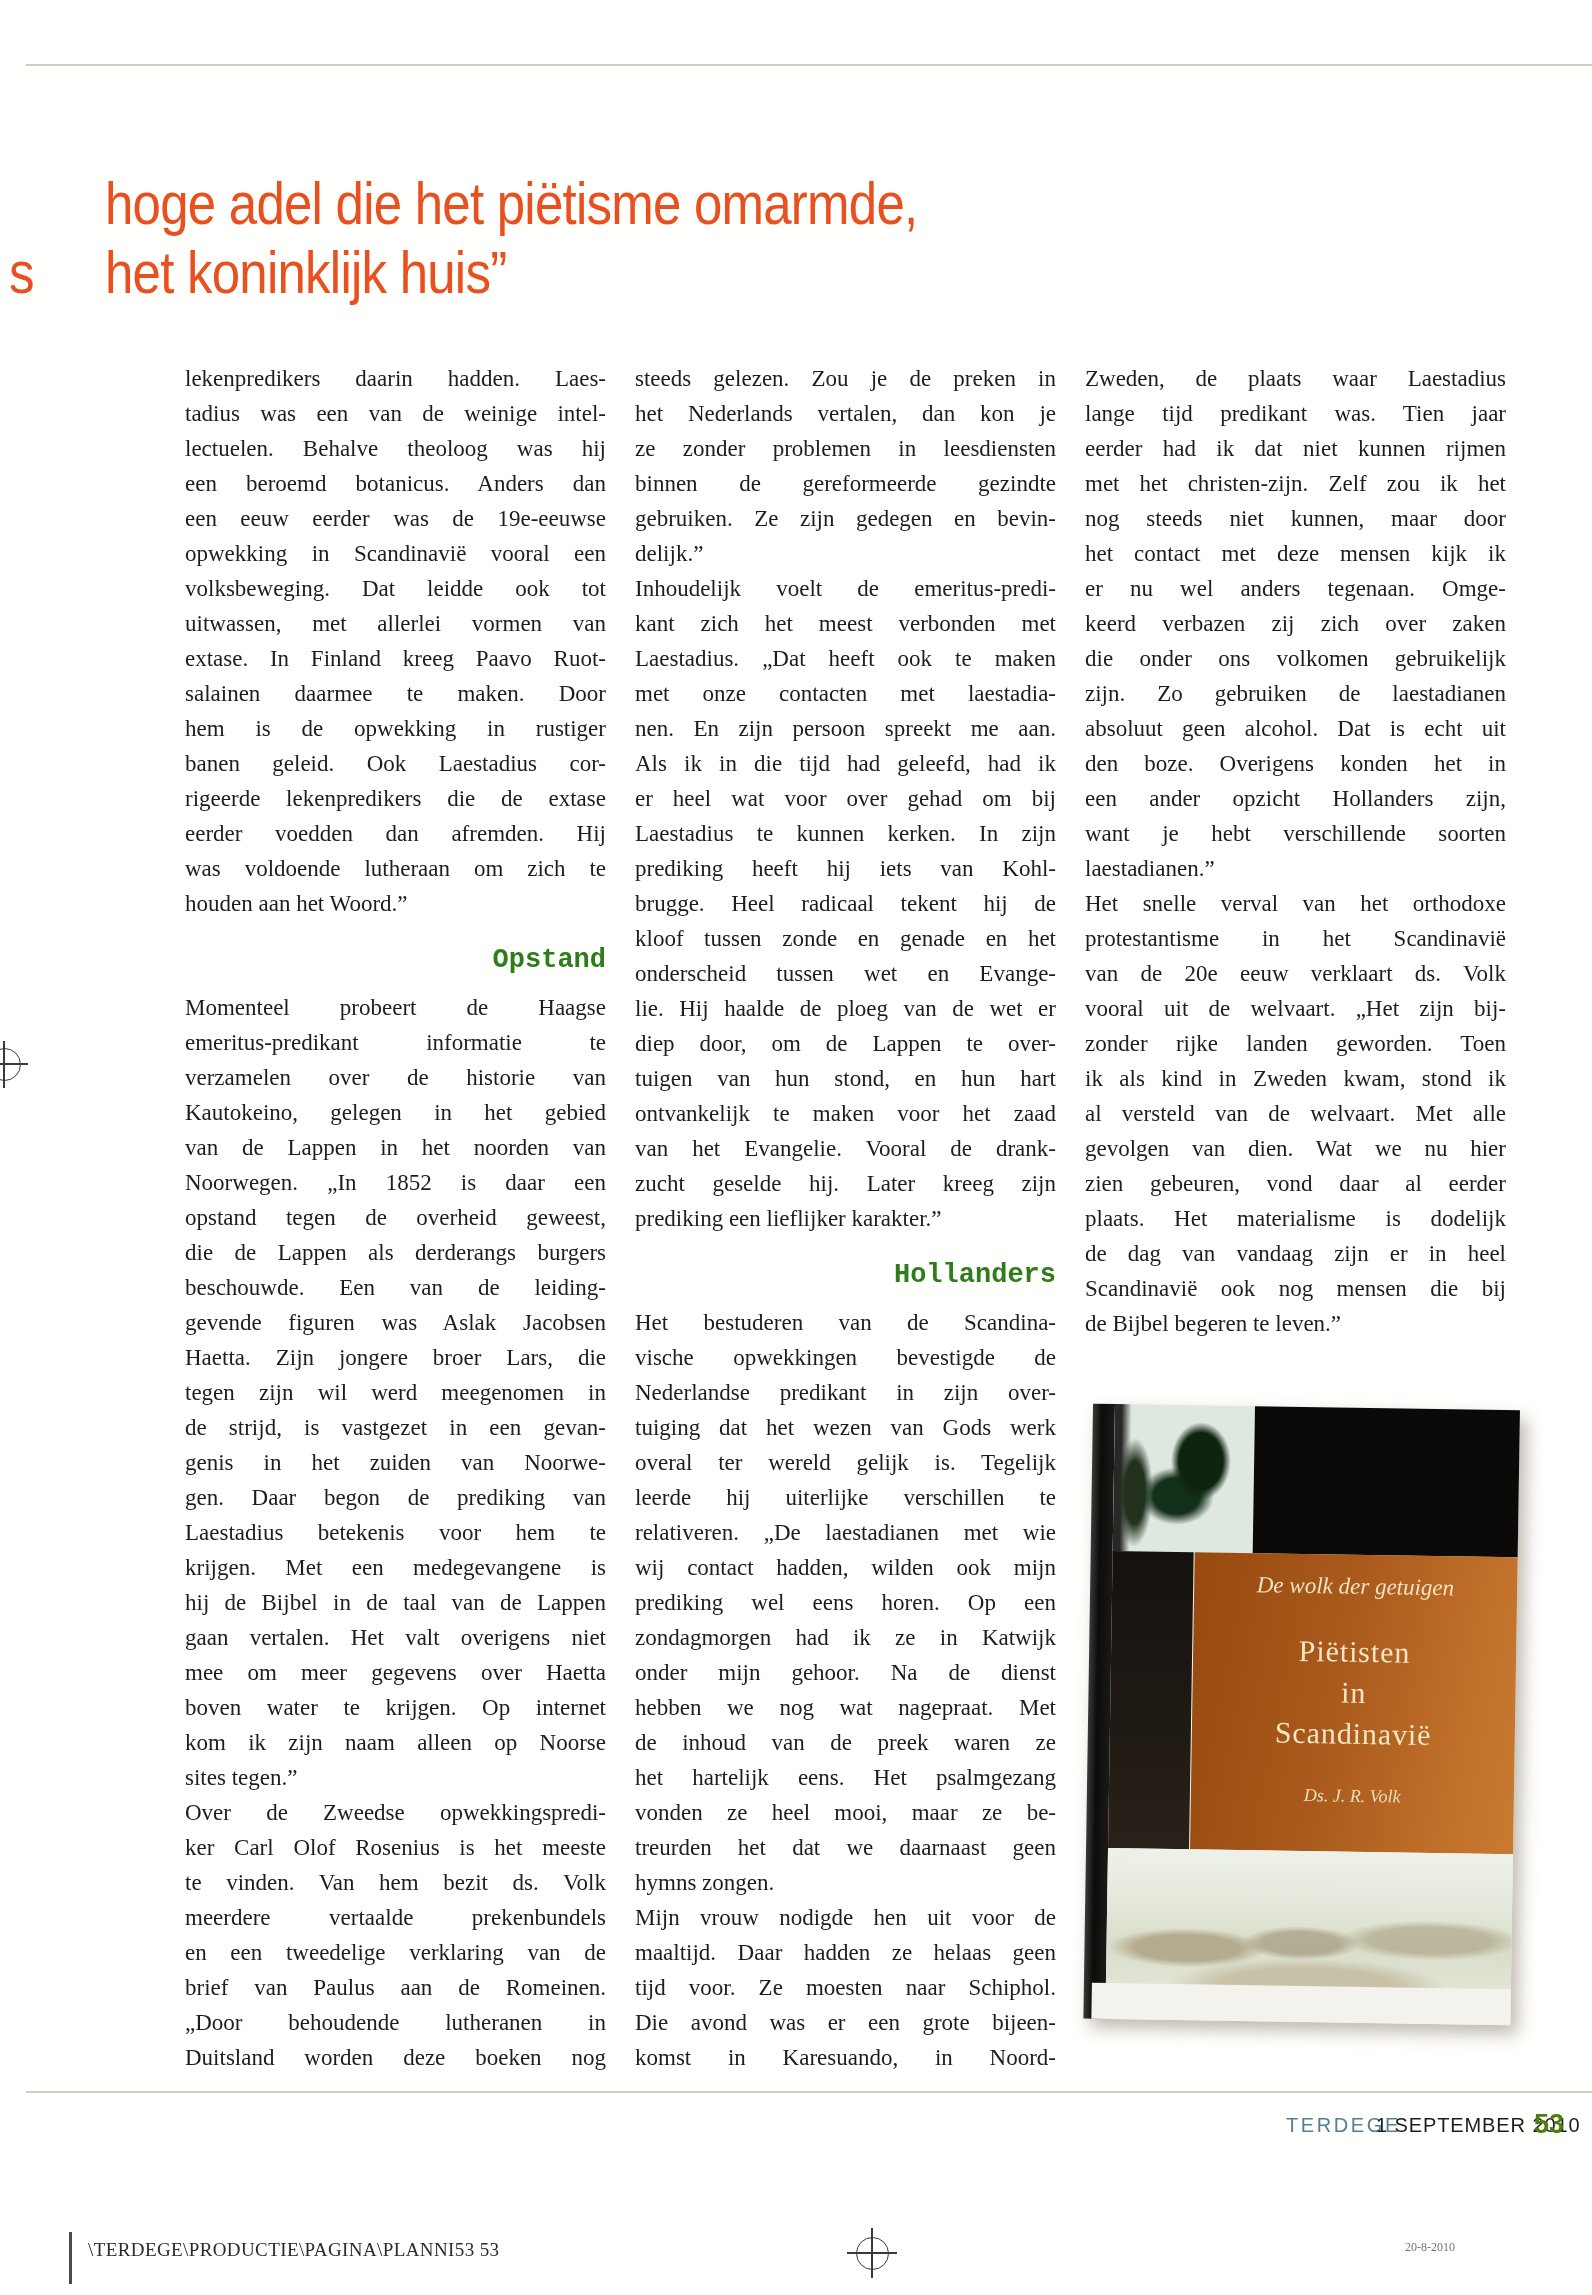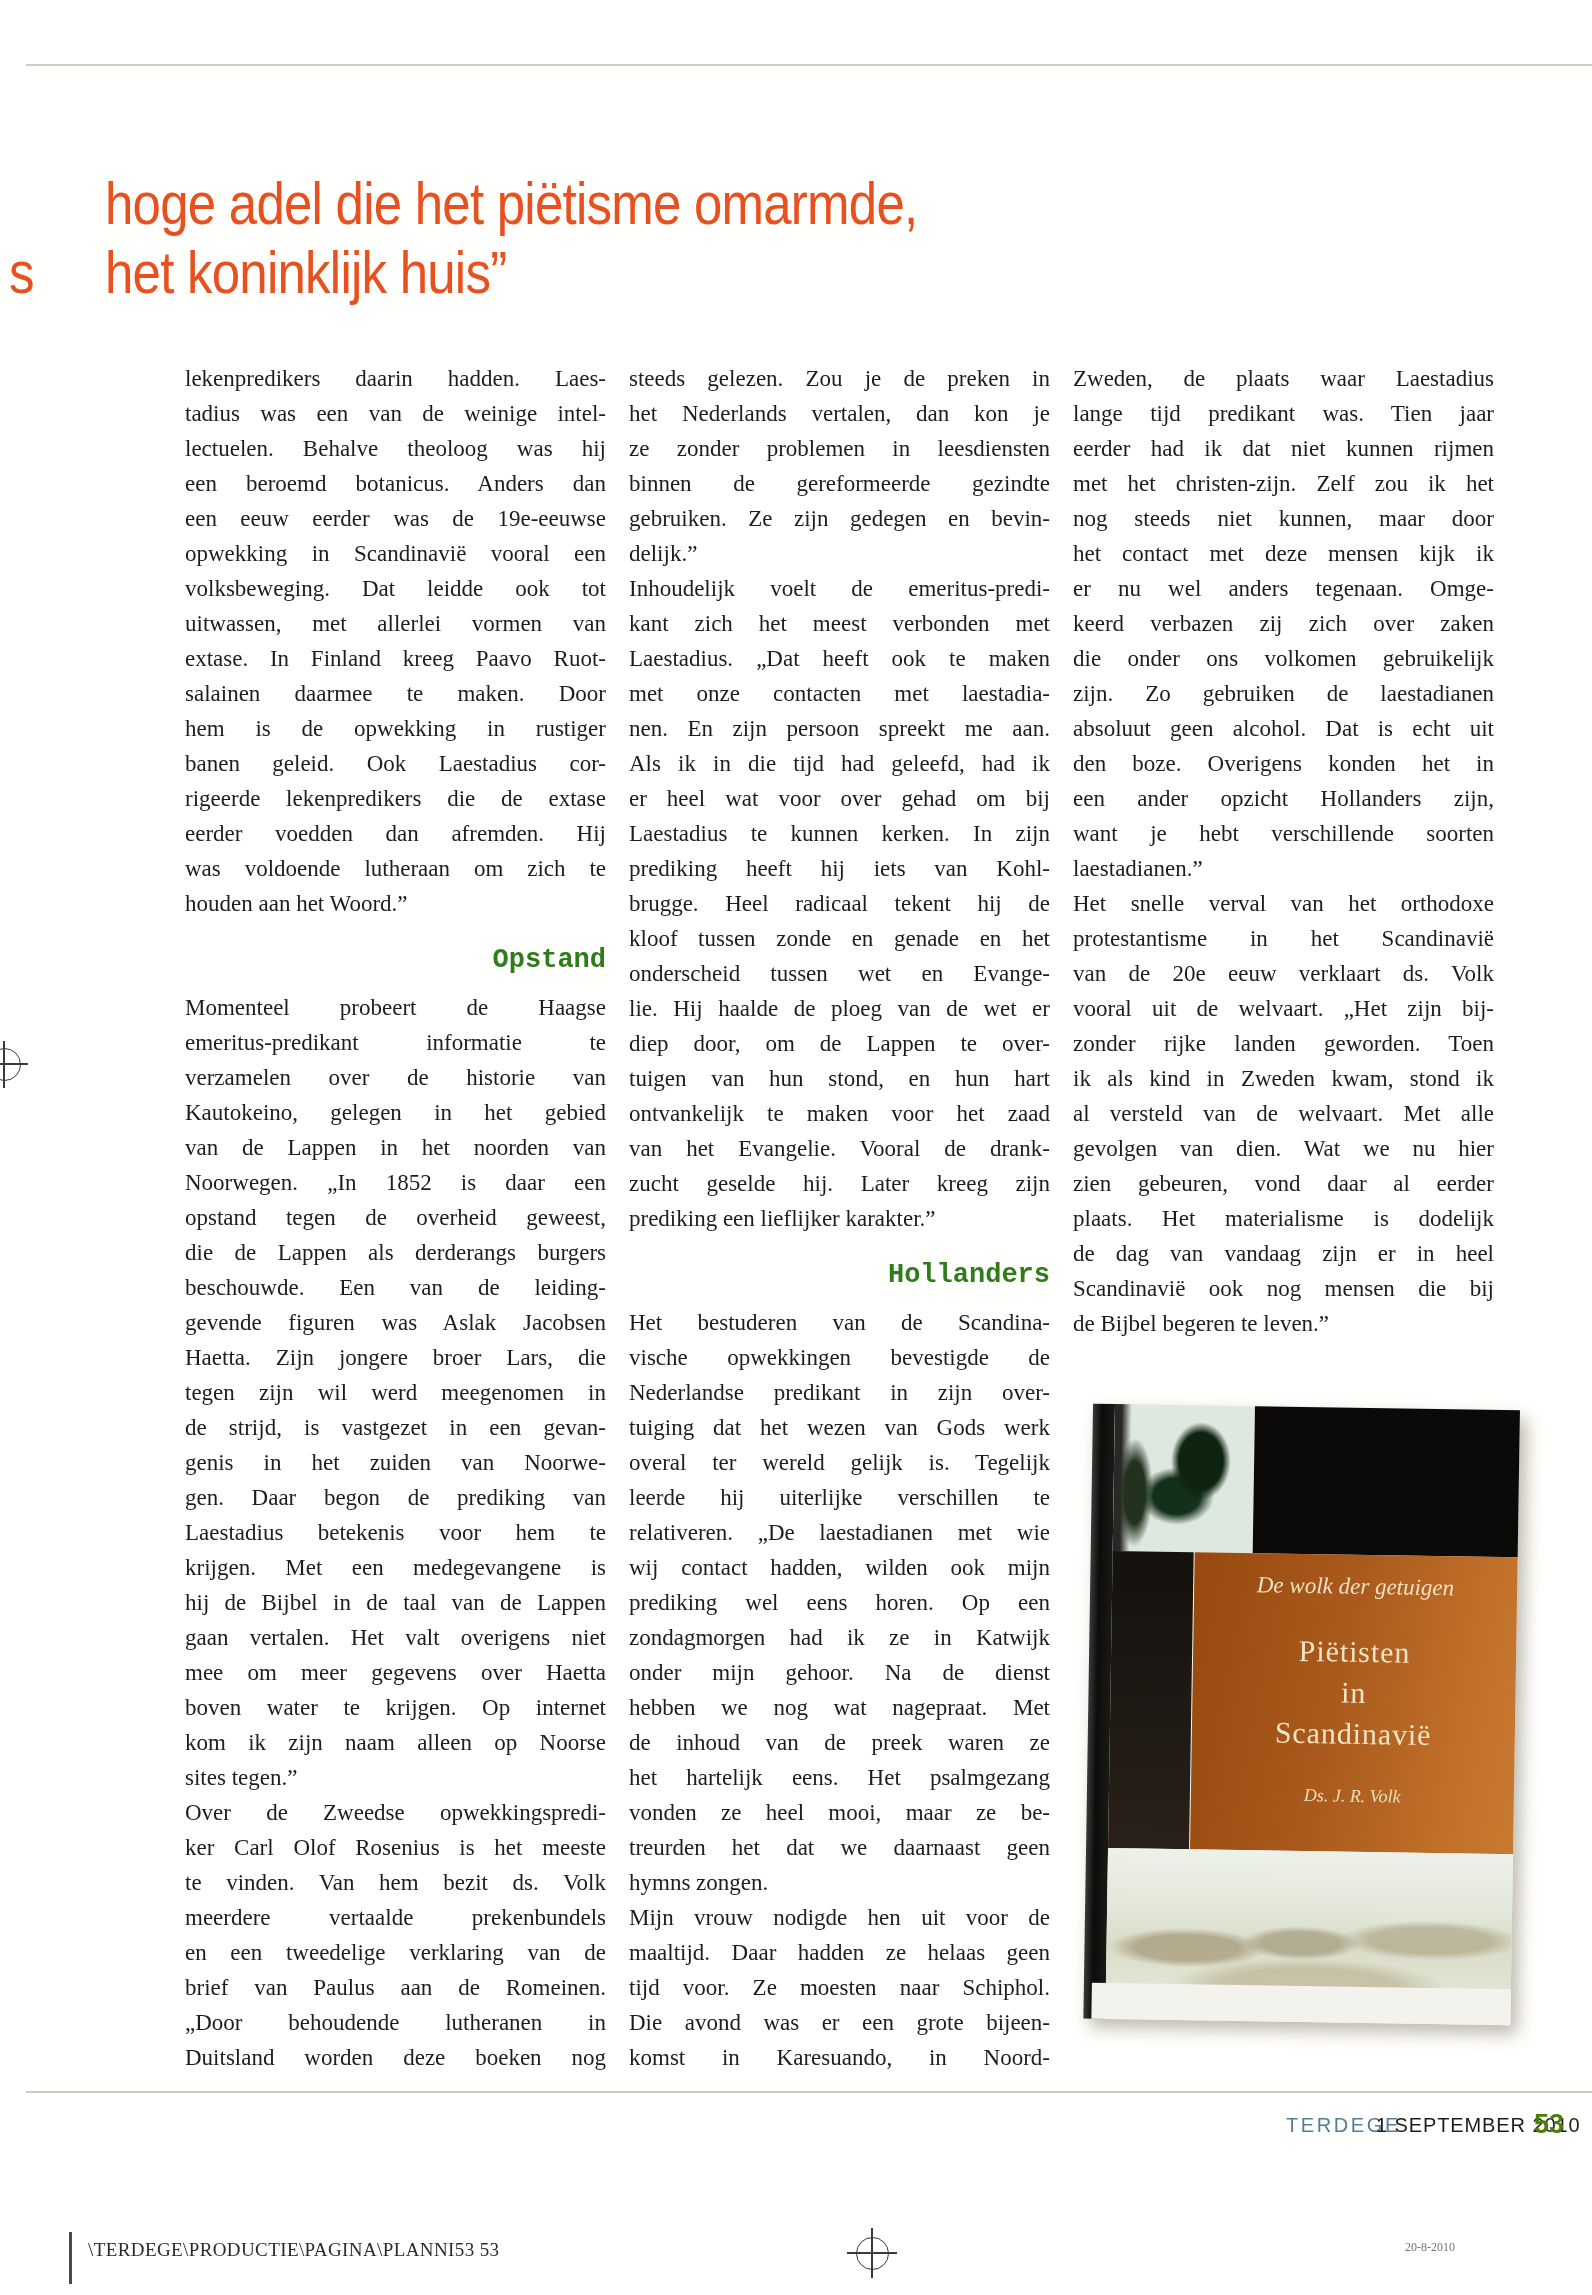--- a/index.html
+++ b/index.html
@@ -11,21 +11,21 @@
   
   #quote{position:absolute;left:105px;top:169px;color:#e8511f;
          font-family:"Liberation Sans", sans-serif;font-weight:100;
          font-size:60px;line-height:69px;letter-spacing:-0.9px;
          transform:scaleX(0.85);transform-origin:left top;white-space:nowrap;}
   #quote-fragment{position:absolute;left:8.6px;top:238px;color:#e8511f;
          font-family:"Liberation Sans", sans-serif;font-weight:100;font-size:60px;line-height:69px;
          transform:scaleX(0.85);transform-origin:left top;}
 
   
-  #columns{position:absolute;left:185px;top:361px;display:flex;gap:23px;}
+  #columns{position:absolute;left:185px;top:361px;display:flex;gap:29px;}
   .col{width:421px;color:#1d1d1b;font-size:23px;}
   .bline{height:35px;line-height:35px;text-align:justify;text-align-last:justify;
          overflow:hidden;white-space:nowrap;}
   .bline.end{text-align-last:left;}
   .heading{height:35px;line-height:35px;margin-top:22.4px;margin-bottom:12px;
            font-family:Liberation Mono, monospace;font-weight:bold;
            font-size:27px;color:#2e7d1a;text-align:right;}
 
   
   #book{position:absolute;left:1086px;top:1405px;width:436px;height:639px;transform:rotate(0.9deg);}

